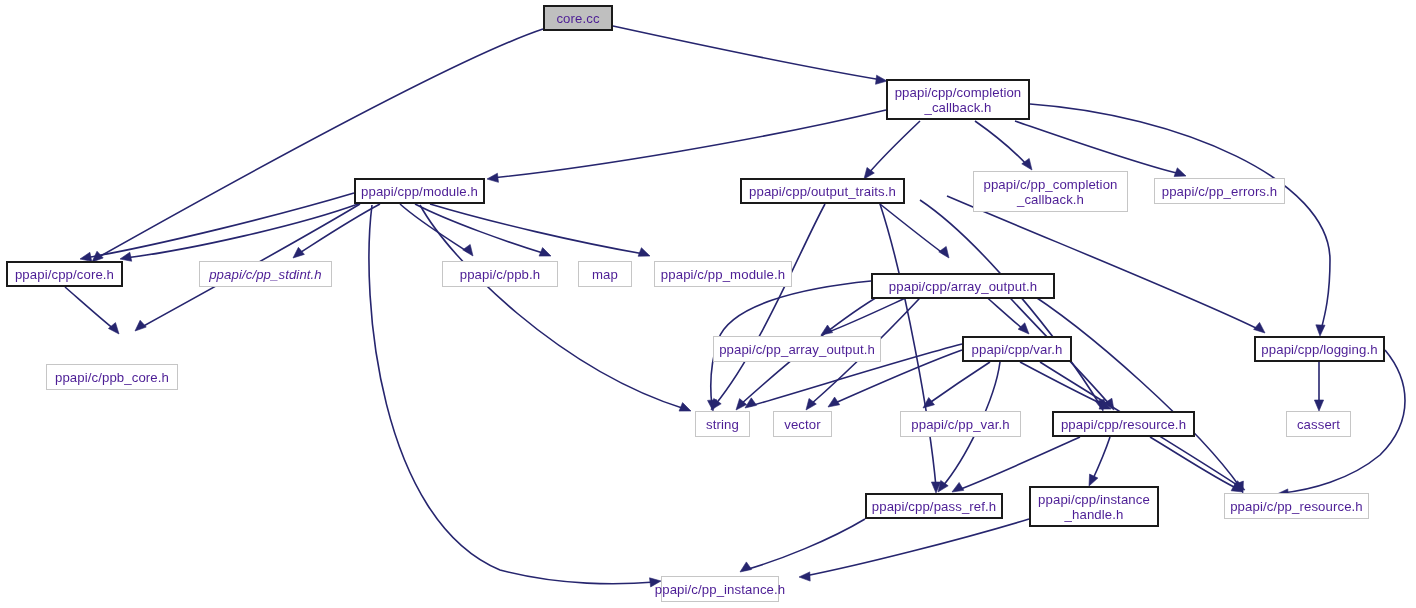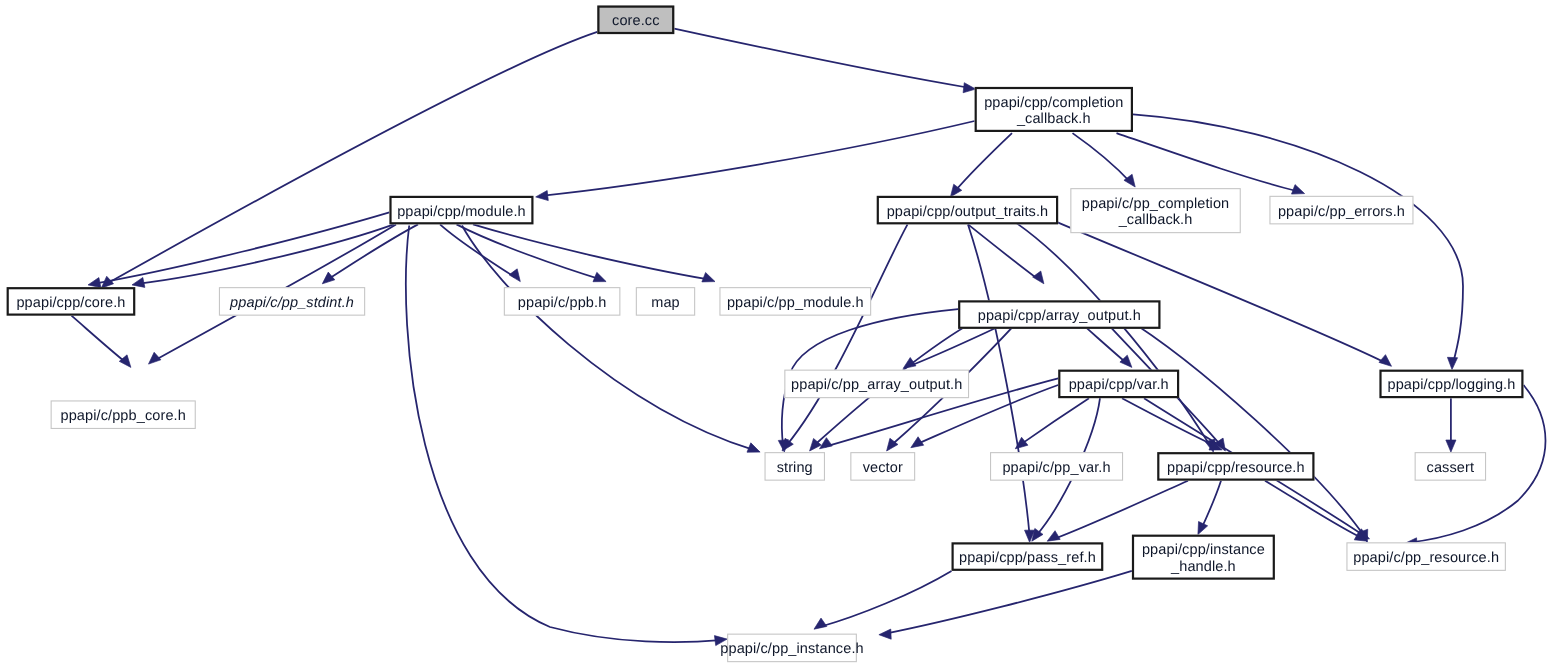--- a/index.html
+++ b/index.html
@@ -33,21 +33,21 @@
   }
   .node {
     position: absolute;
     box-sizing: border-box;
     display: flex;
     align-items: center;
     justify-content: center;
     text-align: center;
     background: #ffffff;
     border: 1px solid #c6c6c6;
-    color: #0f172a;
+    color: #4c1d95;
     font-size: 13.2px;
     line-height: 15px;
     letter-spacing: 0.1px;
     white-space: pre-line;
     user-select: none;
   }
   .node.bold-border {
     border: 2px solid #1a1a1a;
   }
   .node.root-node {
@@ -143,27 +143,27 @@
       <path class="edge-path" d="M 65,287 C 80,300 100,318 115,330"></path>
       <polygon points="119,334 108.4241537175428,328.49441416288545 115.49178948983865,322.6047176859723" class="arrow-head"></polygon>
       <path class="edge-path" d="M 865,519 C 830,540 780,560 745,570"></path>
       <polygon points="740,572 746.3736243416382,561.9234473776158 751.6494779097808,569.460381046391" class="arrow-head"></polygon>
     </svg>
   <div id="nodes-layer">
       <div class="node root-node" style="left: 543px; top: 5px; width: 70px; height: 26px;">core.cc</div>
       <div class="node bold-border" style="left: 886px; top: 79px; width: 144px; height: 41px;">ppapi/cpp/completion
 _callback.h</div>
       <div class="node bold-border" style="left: 354px; top: 178px; width: 131px; height: 26px;">ppapi/cpp/module.h</div>
-      <div class="node bold-border" style="left: 797px; top: 178px; width: 165px; height: 26px;">ppapi/cpp/output_traits.h</div>
+      <div class="node bold-border" style="left: 740px; top: 178px; width: 165px; height: 26px;">ppapi/cpp/output_traits.h</div>
       <div class="node" style="left: 973px; top: 171px; width: 155px; height: 41px;">ppapi/c/pp_completion
 _callback.h</div>
       <div class="node" style="left: 1154px; top: 178px; width: 131px; height: 26px;">ppapi/c/pp_errors.h</div>
       <div class="node bold-border" style="left: 6px; top: 261px; width: 117px; height: 26px;">ppapi/cpp/core.h</div>
       <div class="node" style="left: 199px; top: 261px; width: 133px; height: 26px; font-style: italic;">ppapi/c/pp_stdint.h</div>
-      <div class="node" style="left: 458px; top: 261px; width: 106px; height: 26px;">ppapi/c/ppb.h</div>
+      <div class="node" style="left: 442px; top: 261px; width: 116px; height: 26px;">ppapi/c/ppb.h</div>
       <div class="node" style="left: 578px; top: 261px; width: 54px; height: 26px;">map</div>
       <div class="node" style="left: 654px; top: 261px; width: 138px; height: 26px;">ppapi/c/pp_module.h</div>
       <div class="node bold-border" style="left: 871px; top: 261px; width: 184px; height: 26px; margin-top: 12px;">ppapi/cpp/array_output.h</div>
       <div class="node" style="left: 46px; top: 336px; width: 132px; height: 26px; margin-top: 28px;">ppapi/c/ppb_core.h</div>
       <div class="node" style="left: 713px; top: 336px; width: 168px; height: 26px;">ppapi/c/pp_array_output.h</div>
       <div class="node bold-border" style="left: 962px; top: 336px; width: 110px; height: 26px;">ppapi/cpp/var.h</div>
       <div class="node bold-border" style="left: 1254px; top: 336px; width: 131px; height: 26px;">ppapi/cpp/logging.h</div>
       <div class="node" style="left: 695px; top: 411px; width: 55px; height: 26px;">string</div>
       <div class="node" style="left: 773px; top: 411px; width: 59px; height: 26px;">vector</div>
       <div class="node" style="left: 855px; top: 411px; width: 121px; height: 26px; margin-left: 45px;">ppapi/c/pp_var.h</div>

